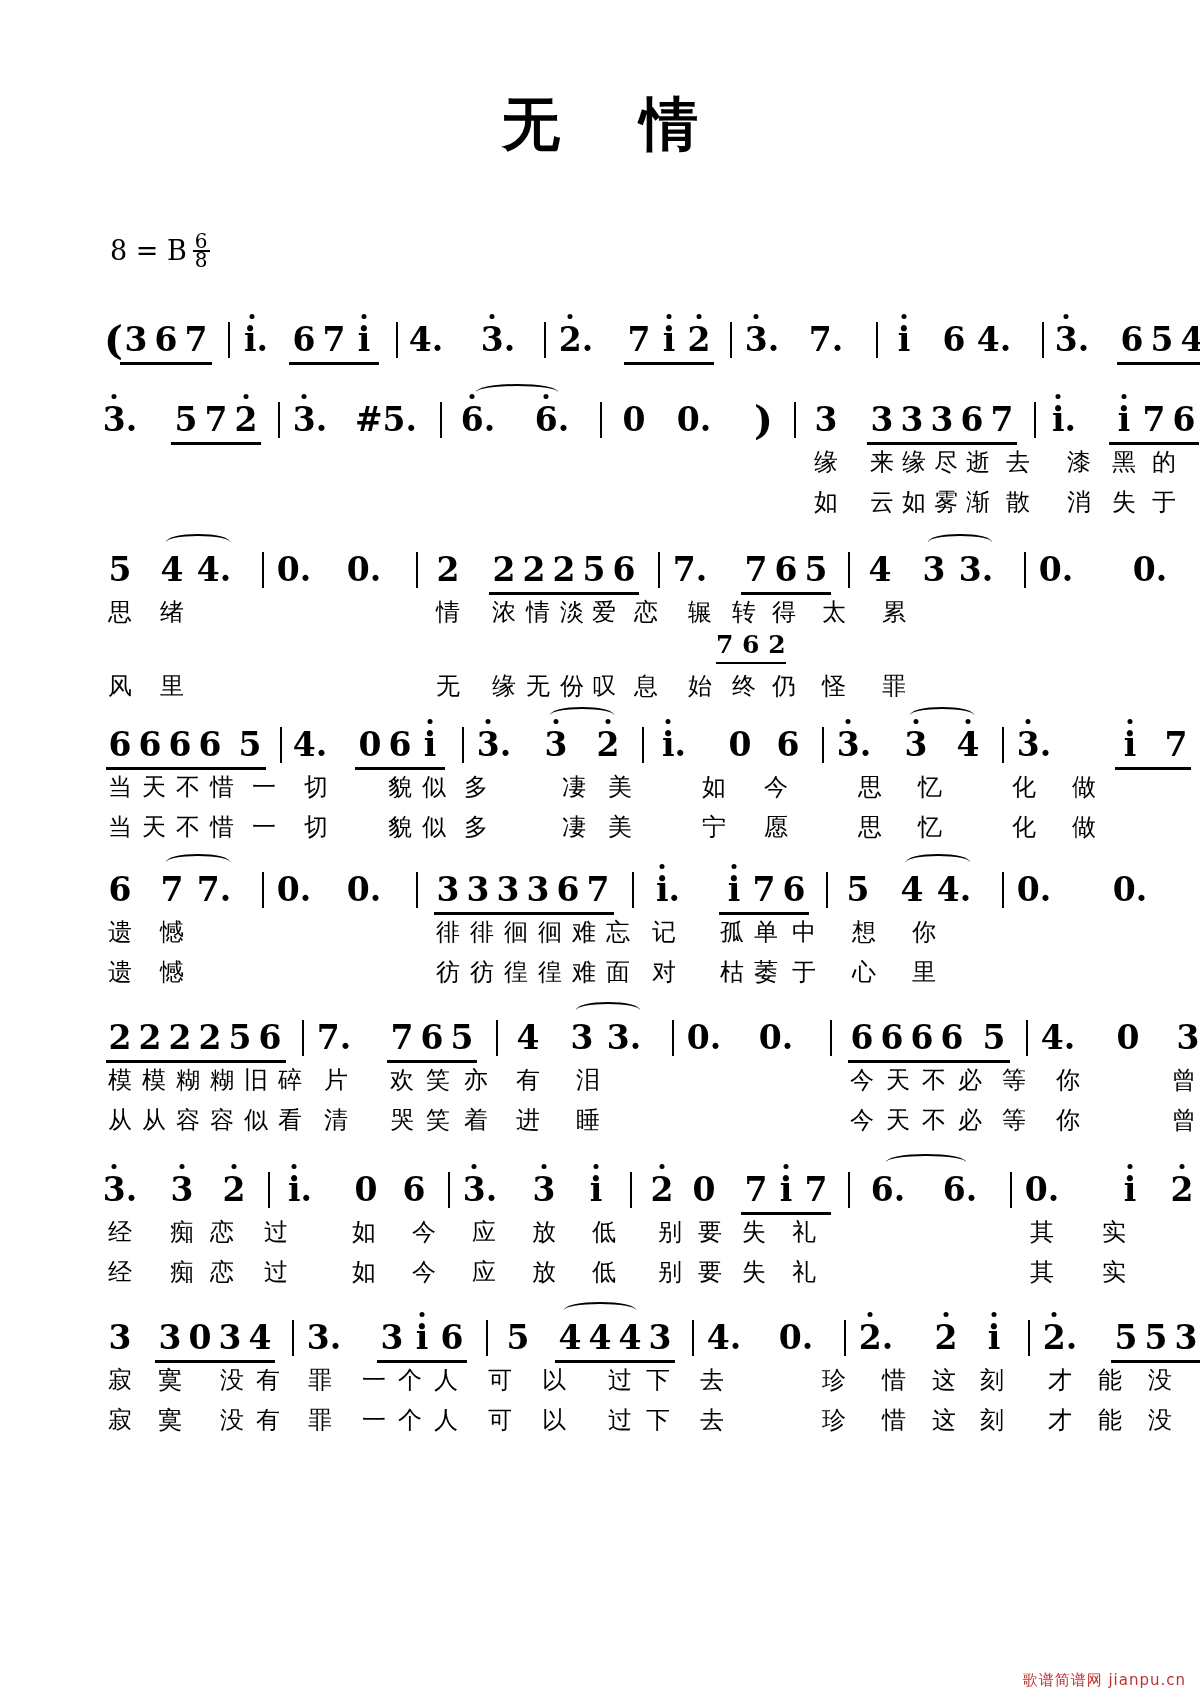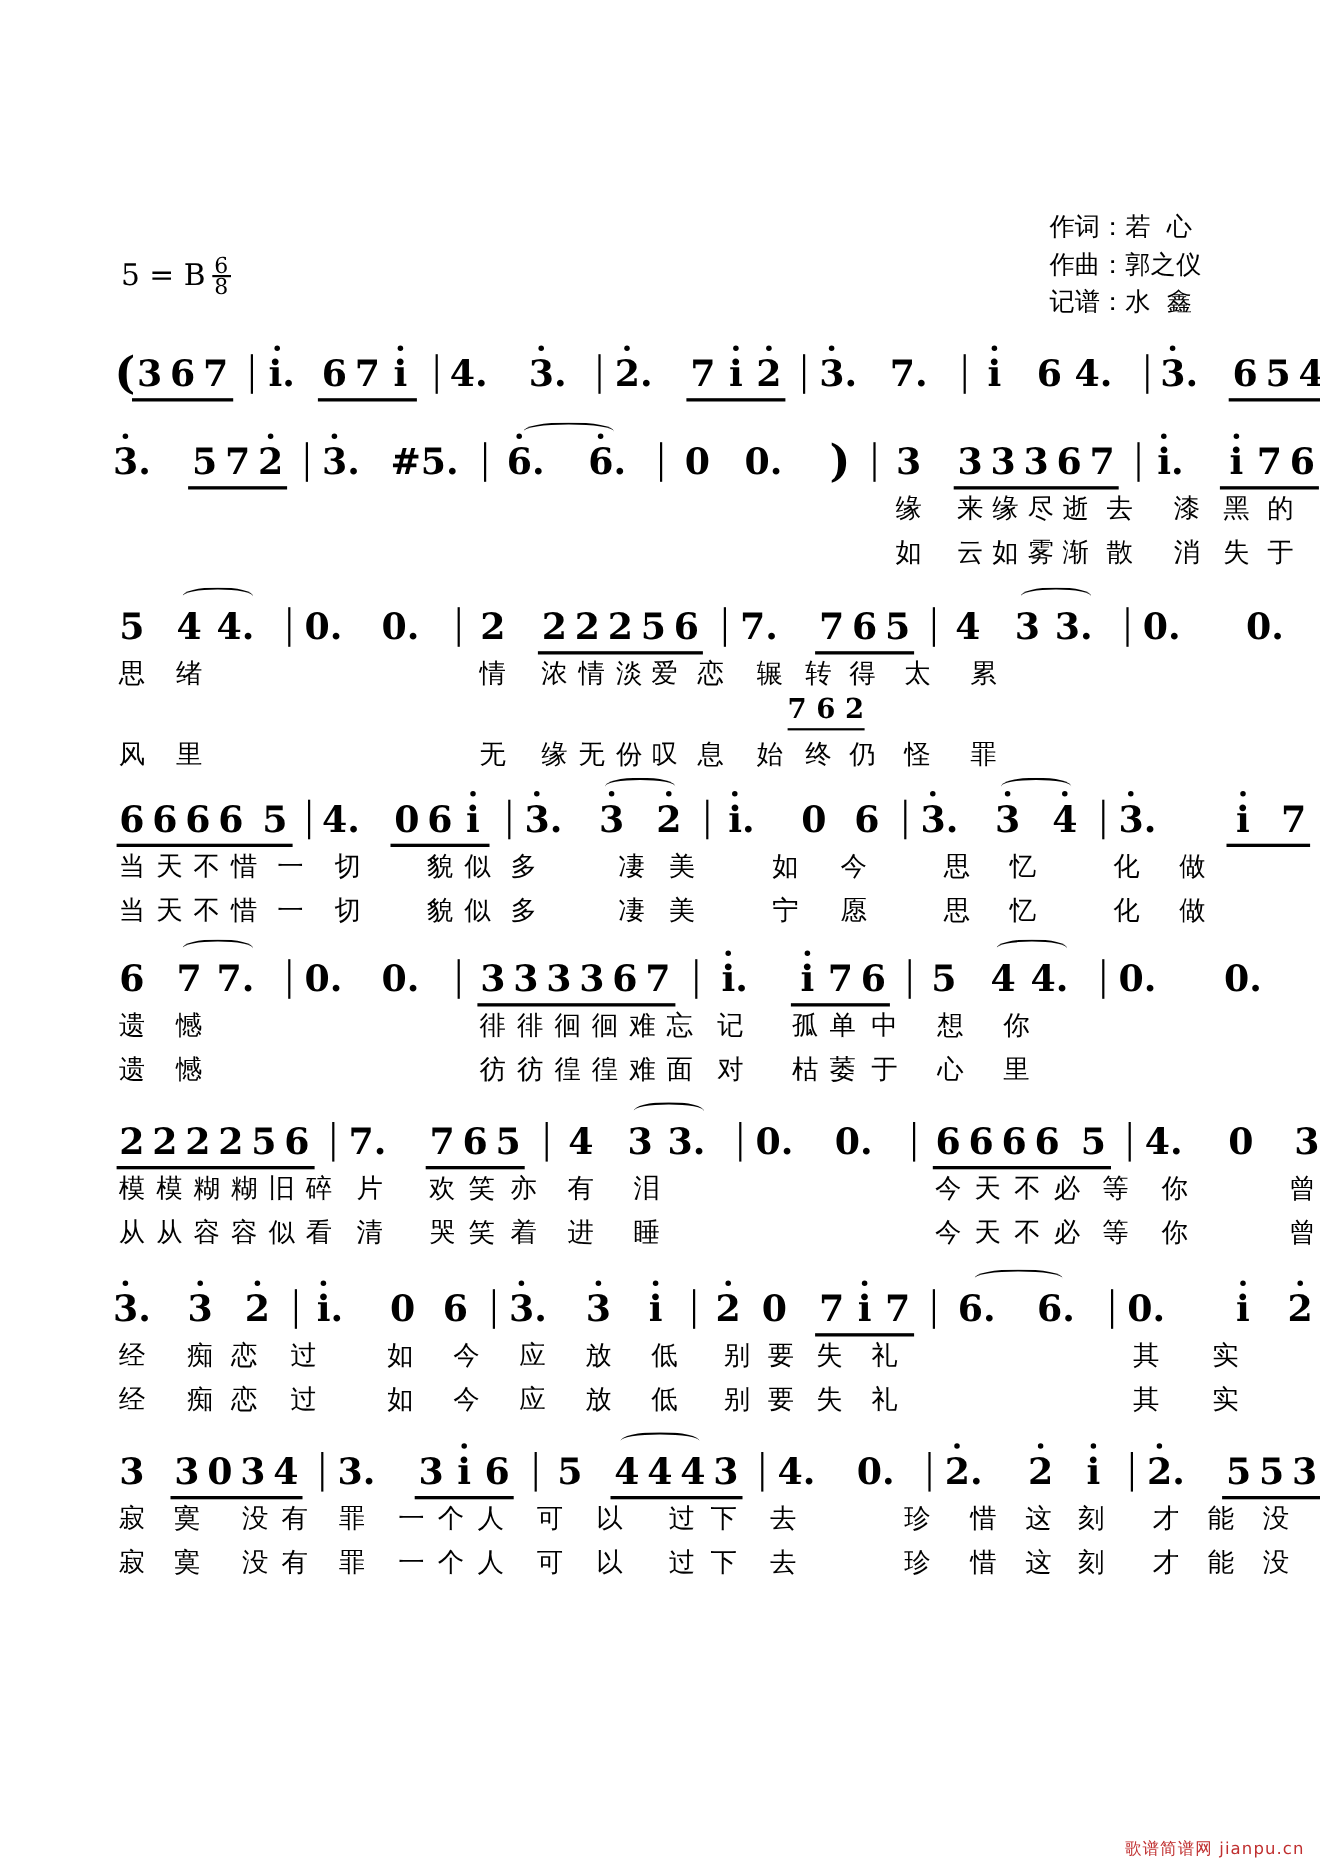--- a/index.html
+++ b/index.html
@@ -159,29 +159,25 @@
     color: #c03030;
     font-family: "DejaVu Sans", sans-serif;
     letter-spacing: 1px;
   }
 </style>
 </head>
 <body>
 
 <div class="sheet">
 
-
-  <div class="credits">
-    <div>作词：若  心</div>
-    <div>作曲：郭之仪</div>
-    <div>记谱：水  鑫</div>
-  </div>
+  <div class="title">无 情</div>
+
 
   <div class="keysig">
-    <span>5 = B</span>
+    <span>8 = B</span>
     <span class="frac">
       <span class="num">6</span>
       <span class="den">8</span>
     </span>
   </div>
 
   <div class="system" style="top:320px;">
     <div class="notesrow">
       <span class="paren" style="left:0px; top:-4px;">(</span>
       <span class="tok" style="left:32px;">3</span>

